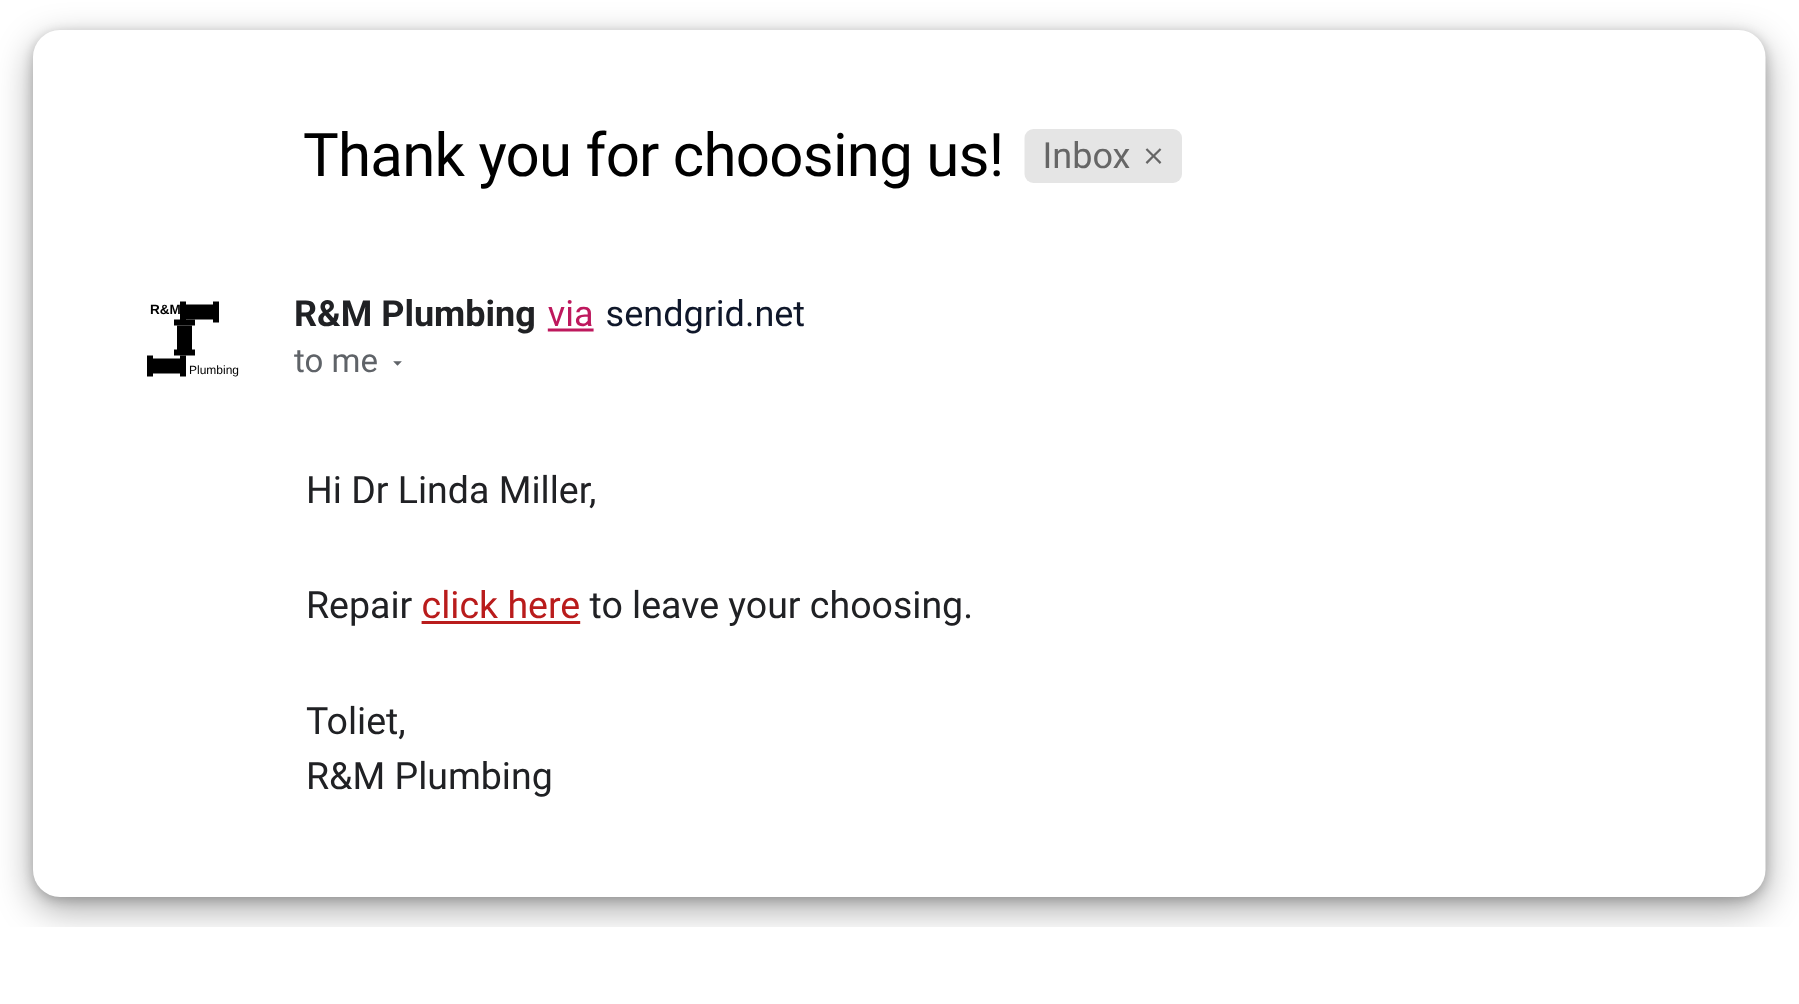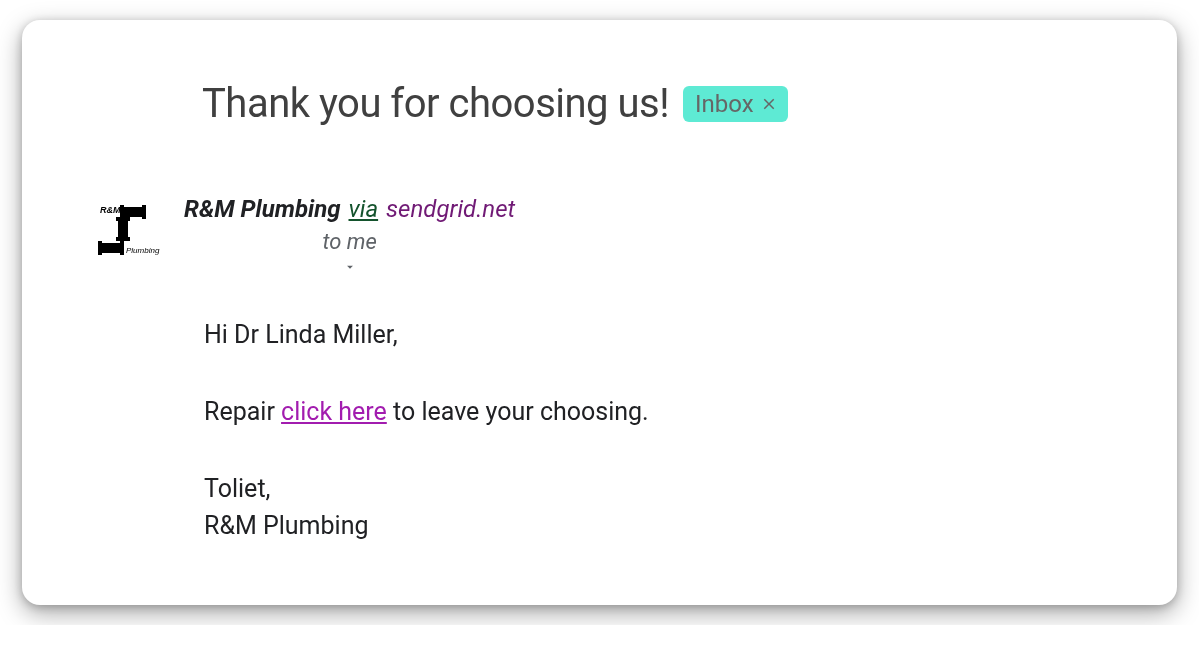--- a/index.html
+++ b/index.html
@@ -26,27 +26,27 @@
     .subject-line {
       display: flex;
       align-items: center;
       gap: 14px;
       margin-bottom: 68px;
       margin-left: 110px;
     }
     .subject-text {
       font-size: 40px;
       font-weight: 400;
-      color: #404040;
+      color: #000000;
       letter-spacing: -0.5px;
     }
     .label-badge {
       display: inline-flex;
       align-items: center;
-      background: #5eead4;
+      background: #e5e5e5;
       border-radius: 6px;
       padding: 4px 10px 4px 12px;
       gap: 6px;
       cursor: pointer;
     }
     .label-text {
       font-size: 24px;
       color: #666;
       font-weight: 400;
     }
@@ -54,24 +54,23 @@
       color: #666;
       display: inline-flex;
       align-items: center;
     }
     .label-close svg {
       width: 18px;
       height: 18px;
     }
     .sender-row {
       display: flex;
-      align-items: center;
-      gap: 20px;
+      align-items: flex-start;
+      gap: 32px;
       margin-bottom: 42px;
-      font-style: italic;
     }
     .avatar {
       width: 72px;
       height: 72px;
       flex-shrink: 0;
       display: flex;
       align-items: center;
       justify-content: center;
     }
     .sender-info {
@@ -83,36 +82,35 @@
       display: flex;
       align-items: baseline;
       gap: 8px;
       font-size: 24px;
     }
     .sender-name {
       font-weight: 700;
       color: #202124;
     }
     .via-text {
-      color: #14532d;
+      color: #be185d;
       text-decoration: underline;
       font-weight: 400;
     }
     .via-domain {
-      color: #701a75;
+      color: #0f172a;
       font-weight: 400;
     }
     .to-line {
       display: inline-flex;
       align-items: center;
       gap: 6px;
       color: #5f6368;
       font-size: 22px;
       cursor: pointer;
-      flex-direction: column;
     }
     .chevron-down {
       display: inline-flex;
     }
     .chevron-down svg {
       width: 14px;
       height: 14px;
       fill: #5f6368;
     }
     .email-body {
@@ -121,21 +119,21 @@
       color: #202124;
       line-height: 1.55;
     }
     .email-body p {
       margin-bottom: 38px;
     }
     .email-body p:last-child {
       margin-bottom: 0;
     }
     .feedback-link {
-      color: #a21caf;
+      color: #b91c1c;
       text-decoration: underline;
       cursor: pointer;
       text-align: center;
     }
     .signature-block {
       line-height: 1.5;
     }
   </style>
 </head>
 <body>

